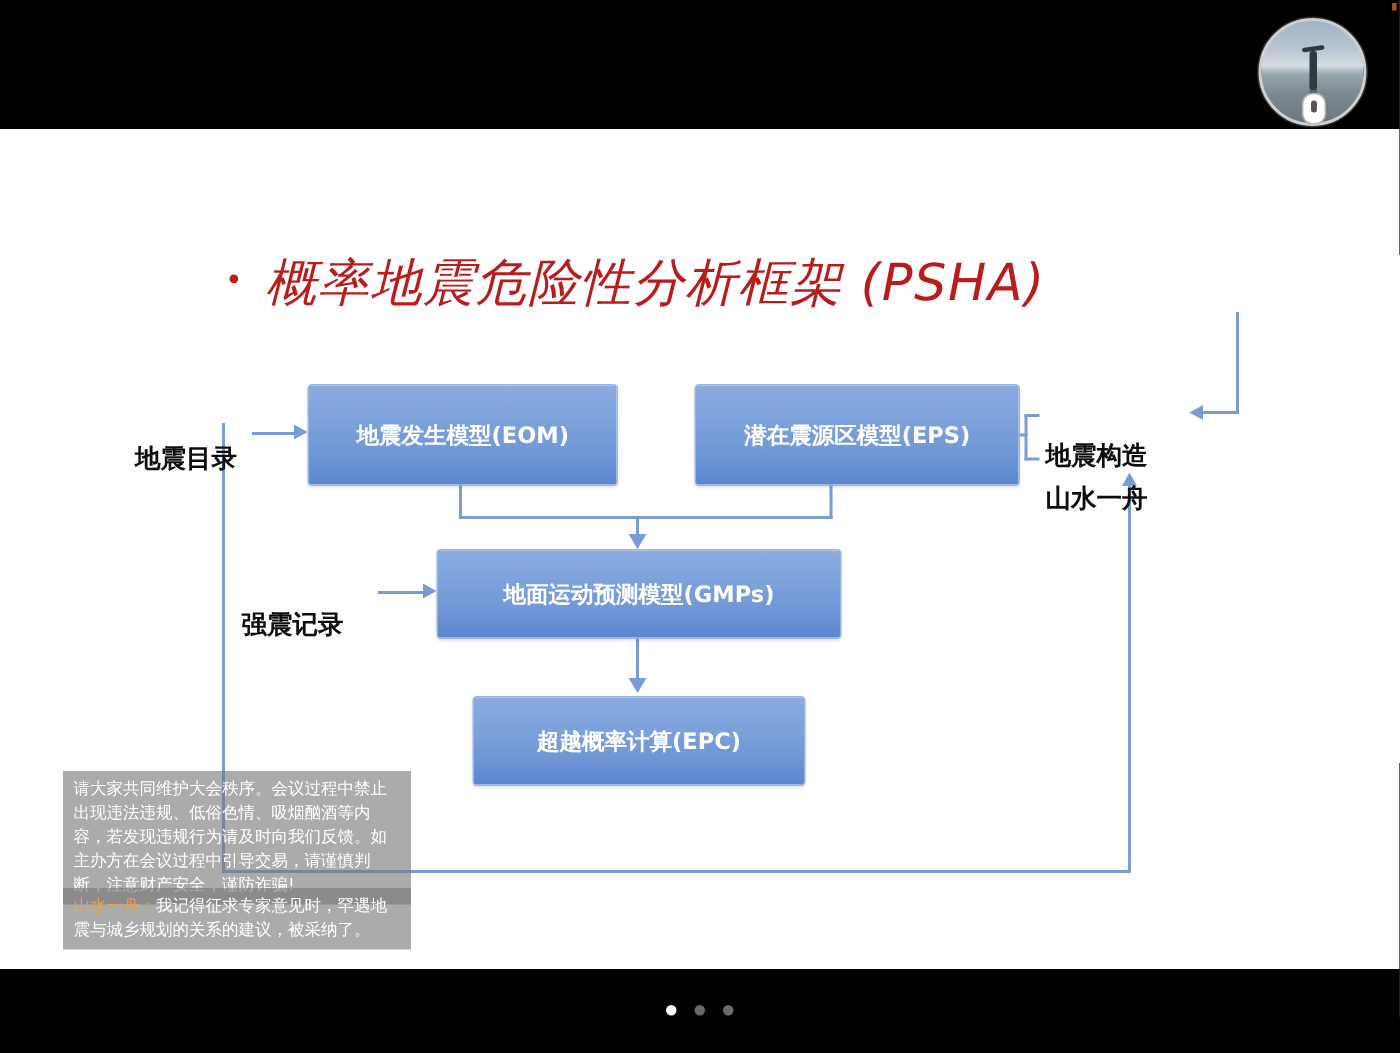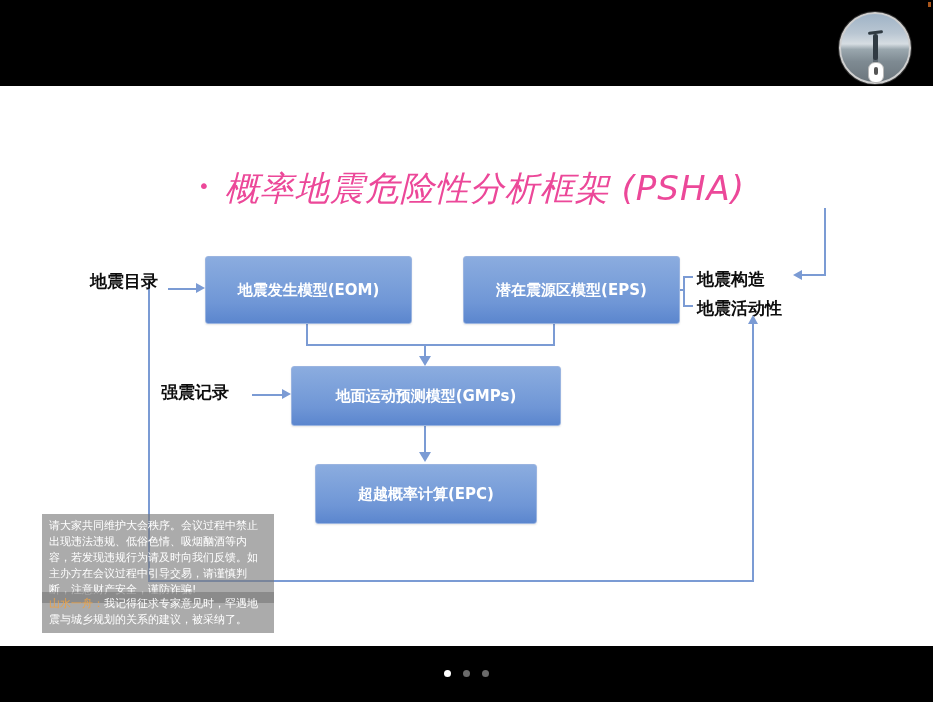--- a/index.html
+++ b/index.html
@@ -122,25 +122,24 @@
   }
 
   
   #slide-title {
     position: absolute;
     left: 150px;
     top: 80px;
     font-size: 34px;
     font-style: italic;
     font-weight: 400;
-    color: #ec4899;
+    color: #b91c1c;
     letter-spacing: 1px;
     white-space: nowrap;
     font-family: "DejaVu Sans", sans-serif;
-    margin-left: 48px;
   }
   #slide-title .bullet {
     display: inline-block;
     font-size: 20px;
     vertical-align: 7px;
     margin-right: 14px;
     font-style: normal;
   }
 
   
@@ -166,20 +165,21 @@
   #box-epc  { left: 315px; top: 378px; width: 220px; height: 58px; }
 
   
   .label {
     position: absolute;
     font-weight: bold;
     color: #0d0d0d;
     font-size: 17px;
     white-space: nowrap;
     font-family: "DejaVu Sans", sans-serif;
+    margin-top: 24px;
   }
   #lab-catalog  { left: 90px;  top: 184px; }
   #lab-strong   { left: 161px; top: 295px; }
   #lab-tectonic { left: 697px; top: 182px; }
   #lab-activity { left: 697px; top: 211px; }
 
   #tr-labels {
     position: absolute;
     left: 775px;
     top: 27px;
@@ -314,21 +314,21 @@
     <div class="arrowhead ah-left" style="left:793px; top:184px;"></div>
 
     <div class="flowbox" id="box-eom">地震发生模型(EOM)</div>
     <div class="flowbox" id="box-eps">潜在震源区模型(EPS)</div>
     <div class="flowbox" id="box-gmps">地面运动预测模型(GMPs)</div>
     <div class="flowbox" id="box-epc">超越概率计算(EPC)</div>
 
     <div class="label" id="lab-catalog">地震目录</div>
     <div class="label" id="lab-strong">强震记录</div>
     <div class="label" id="lab-tectonic">地震构造</div>
-    <div class="label" id="lab-activity">地震活动性</div>
+    <div class="label" id="lab-activity">山水一舟</div>
 
 
     <div class="chat-bubble" id="chat-1">
       <span>请大家共同维护大会秩序。会议过程中禁止出现违法违规、低俗色情、吸烟酗酒等内容，若发现违规行为请及时向我们反馈。如主办方在会议过程中引导交易，请谨慎判断，注意财产安全，谨防诈骗!</span>
     </div>
 
     <div class="chat-bubble" id="chat-2">
       <span class="chat-sender">山水一舟：</span><span>我记得征求专家意见时，罕遇地震与城乡规划的关系的建议，被采纳了。</span>
     </div>
 

